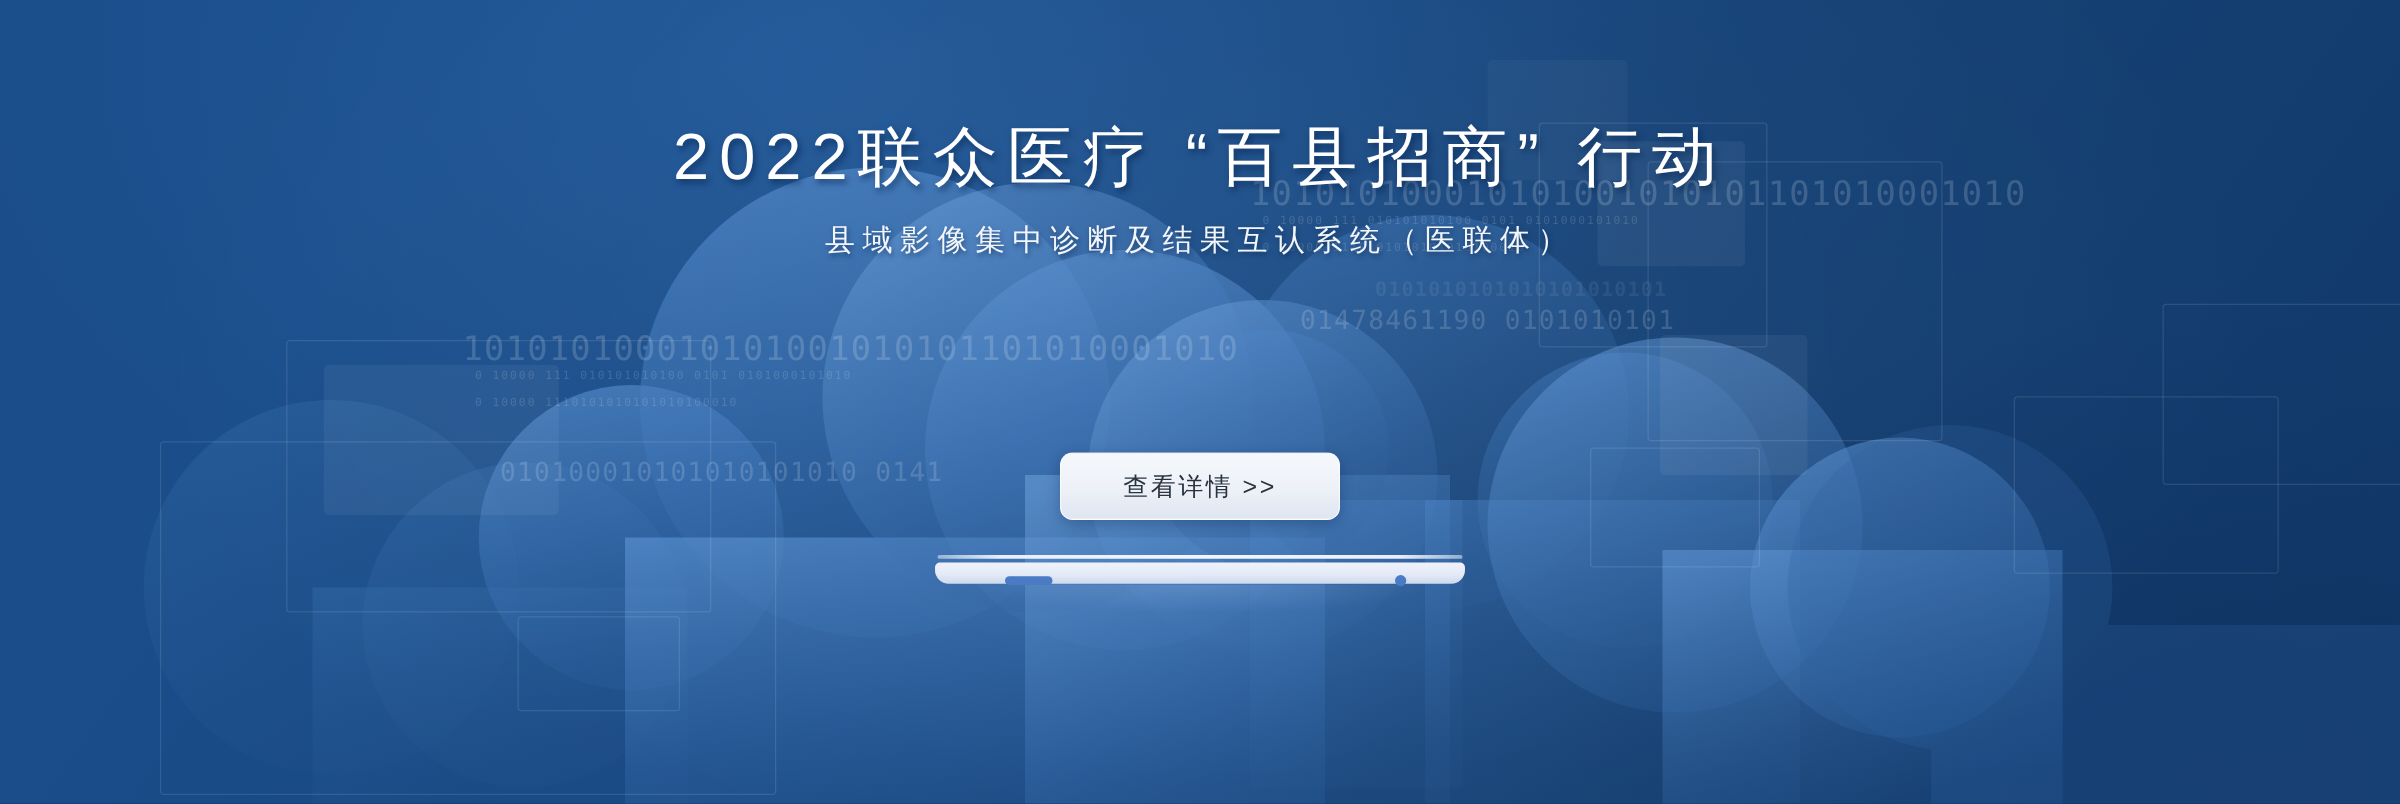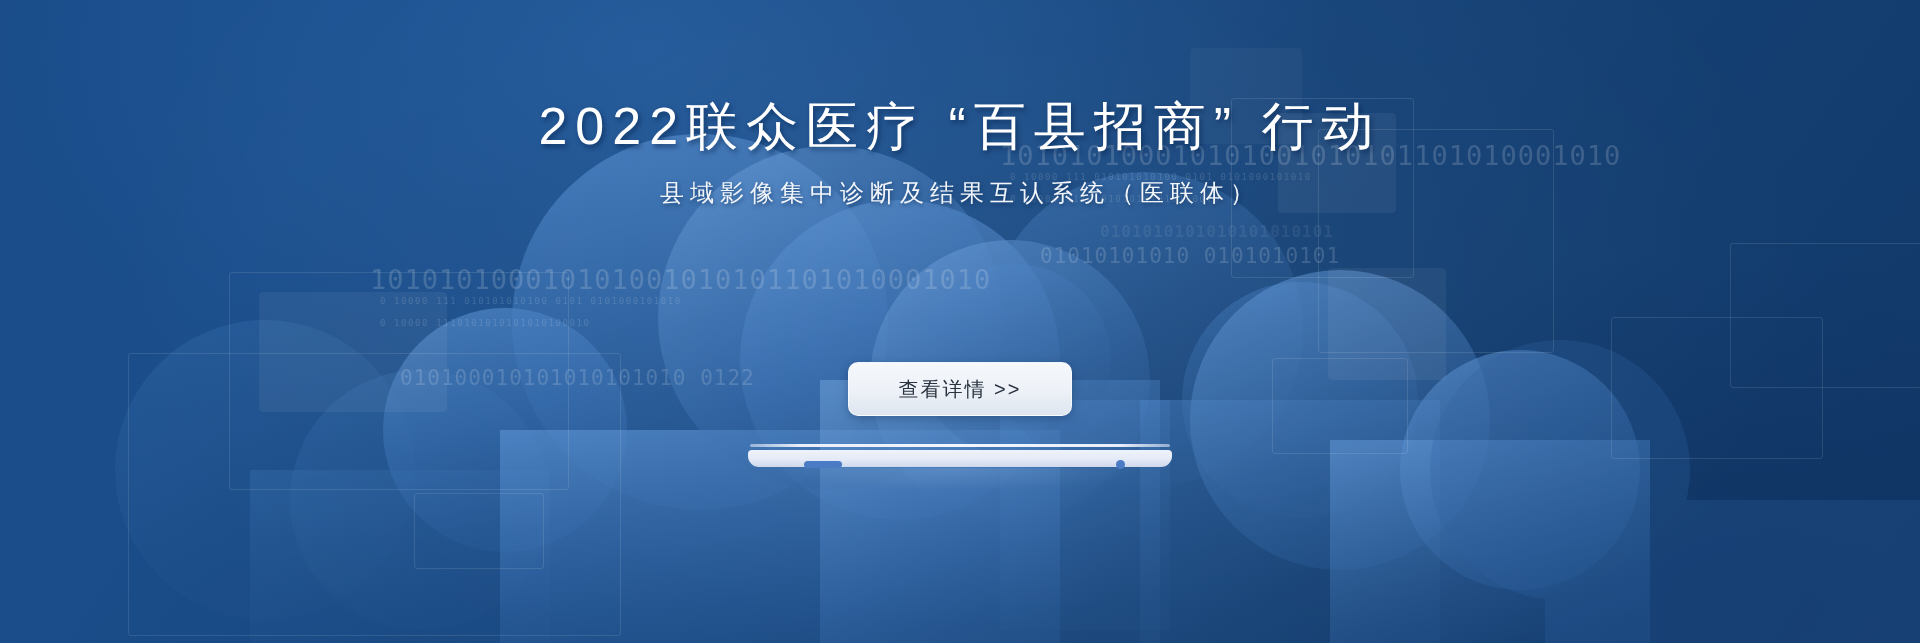--- a/index.html
+++ b/index.html
@@ -243,27 +243,27 @@
   <div class="deco-rect" style="left:1318px; top:129px; width:236px; height:224px;"></div>
   <div class="deco-fill" style="left:1328px; top:268px; width:118px; height:112px;"></div>
   <div class="deco-rect" style="left:1272px; top:358px; width:136px; height:96px;"></div>
   <div class="deco-rect" style="left:1611px; top:317px; width:212px; height:142px;"></div>
   <div class="deco-rect" style="left:1730px; top:243px; width:260px; height:145px;"></div>
   <div class="deco-fill" style="left:1190px; top:48px;  width:112px; height:96px;  background:rgba(255,255,255,0.035);"></div>
 
   <div class="binary b-xl" style="left:370px;  top:264px;">101010100010101001010101101010001010</div>
   <div class="binary b-sm" style="left:380px;  top:296px;">0 10000 111      010101010100    0101       0101000101010</div>
   <div class="binary b-sm" style="left:380px;  top:318px;">0 10000 1110101010101010100010</div>
-  <div class="binary b-lg" style="left:400px;  top:366px;">010100010101010101010     0122</div>
+  <div class="binary b-lg" style="left:400px;  top:366px;">010100010101010101010     0141</div>
 
   <div class="binary b-xl" style="left:1000px; top:140px;">101010100010101001010101101010001010</div>
   <div class="binary b-sm" style="left:1010px; top:172px;">0 10000 111      010101010100    0101       0101000101010</div>
   <div class="binary b-sm" style="left:1010px; top:194px;">0 10000 1110101010101010100010</div>
   <div class="binary b-md b-faint" style="left:1100px; top:222px;">0101010101010101010101</div>
-  <div class="binary b-lg" style="left:1040px; top:244px;">01010101010 0101010101</div>
+  <div class="binary b-lg" style="left:1040px; top:244px;">01478461190 0101010101</div>
 
   <div id="headline-wrap">
     <div id="headline">2022联众医疗 “百县招商” 行动</div>
     <div id="subheadline">县域影像集中诊断及结果互认系统（医联体）</div>
   </div>
 
   <div id="cta-wrap">
     <div id="cta-button">查看详情 &gt;&gt;</div>
   </div>
 

